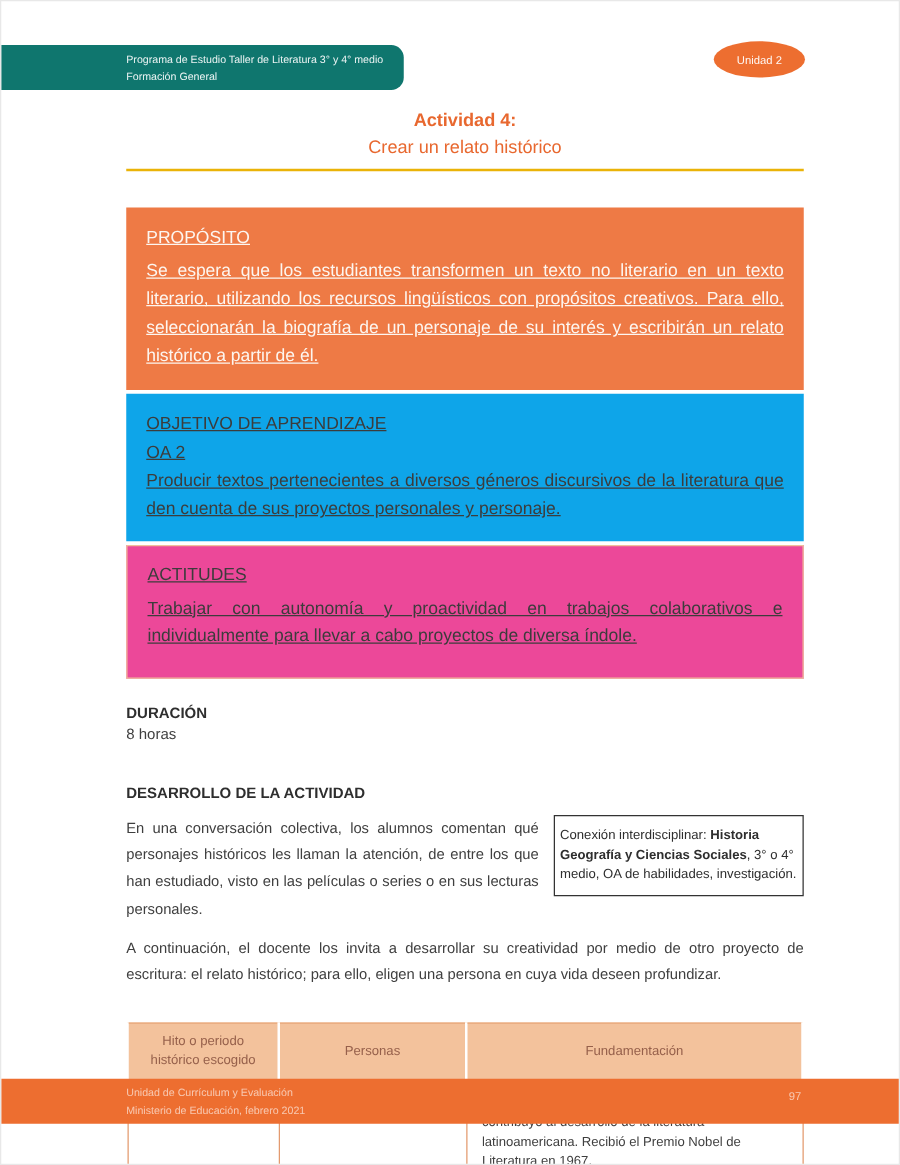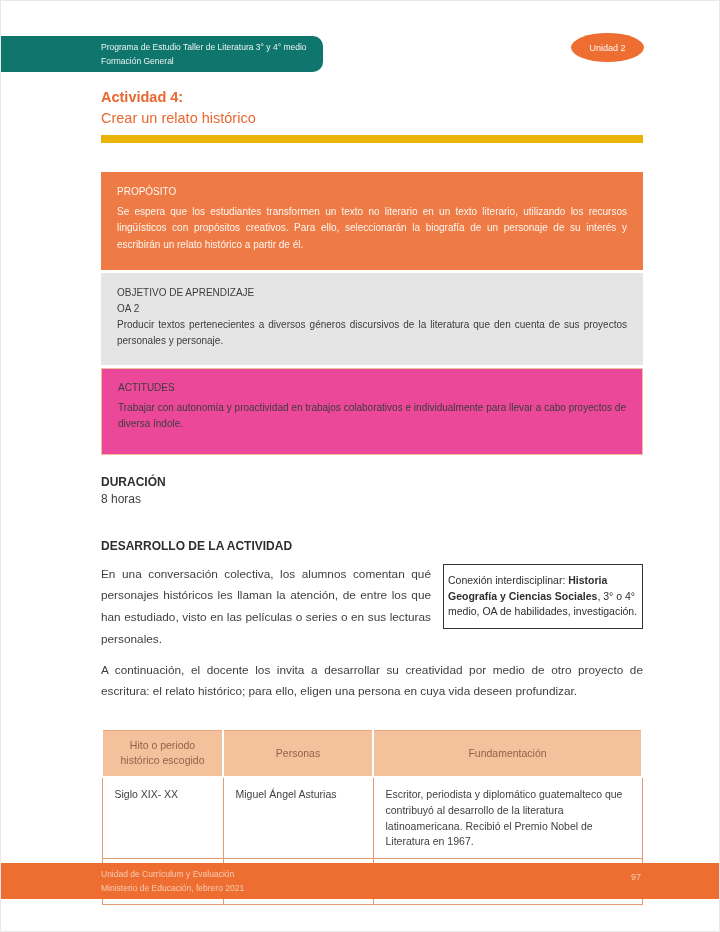--- a/index.html
+++ b/index.html
@@ -43,41 +43,42 @@
   
   .content {
     position: absolute;
     left: 100px; top: 0;
     width: 542px;
   }
 
   .activity-title {
     margin-top: 86px;
     padding-bottom: 6px;
-    border-bottom: 8px solid #eab308;
+    border-bottom: 2px solid #eab308;
     color: #e8682f;
     font-size: 14.5px;
     line-height: 1.45;
+    text-align: center;
   }
   .activity-title .t1 { font-weight: bold; }
 
   
-  .box { width: 100%; font-size: 10px; line-height: 1.62; }
+  .box { width: 100%; font-size: 14px; line-height: 1.62; text-decoration: underline; }
   .box .box-heading { margin-bottom: 4px; }
   .box .box-body { text-align: justify; }
 
   .box.proposito {
     margin-top: 29px;
     background: #ee7a45;
     color: #fdf6f0;
     padding: 12px 16px 17px 16px;
   }
   .box.objetivo {
     margin-top: 3px;
-    background: #e5e5e5;
+    background: #0ea5e9;
     color: #3c3c3c;
     padding: 12px 16px 15px 16px;
   }
   .box.actitudes {
     margin-top: 3px;
     background: #ec4899;
     border: 1px solid #efc09b;
     color: #3c3c3c;
     padding: 11px 16px 22px 16px;
   }

